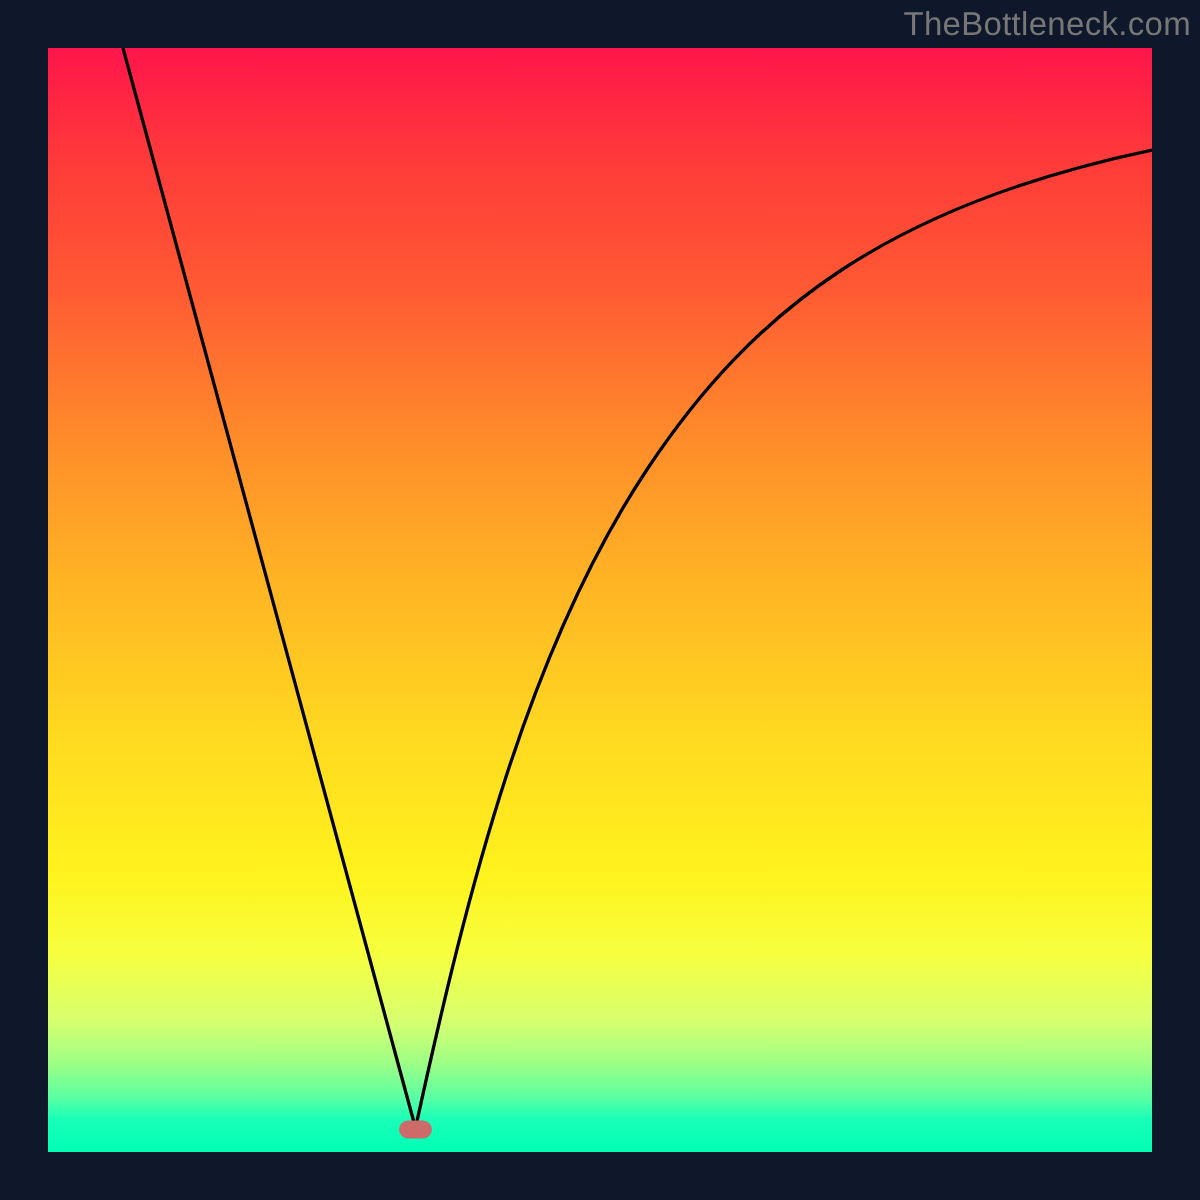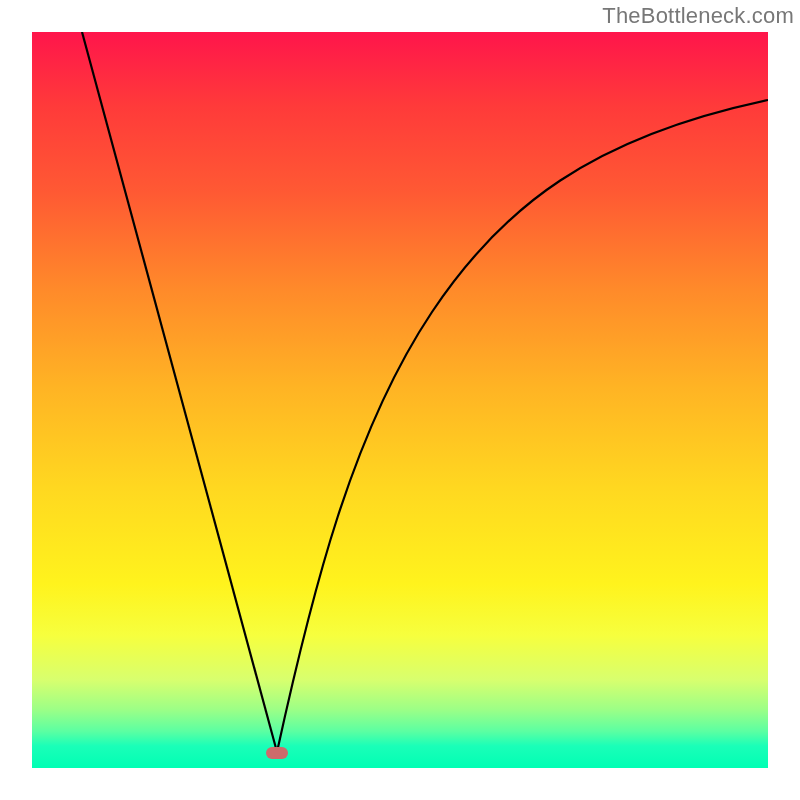--- a/index.html
+++ b/index.html
@@ -8,21 +8,21 @@
     width: 800px;
     height: 800px;
     overflow: hidden;
     background: #000;
     font-family: Arial, Helvetica, sans-serif;
   }
   .frame {
     position: relative;
     width: 800px;
     height: 800px;
-    background: #ffffff;
+    background: #0f172a;
   }
   .plot {
     position: absolute;
     left: 32px;
     top: 32px;
     width: 736px;
     height: 736px;
     background: linear-gradient(
       to bottom,
       #ff154b 0%,

